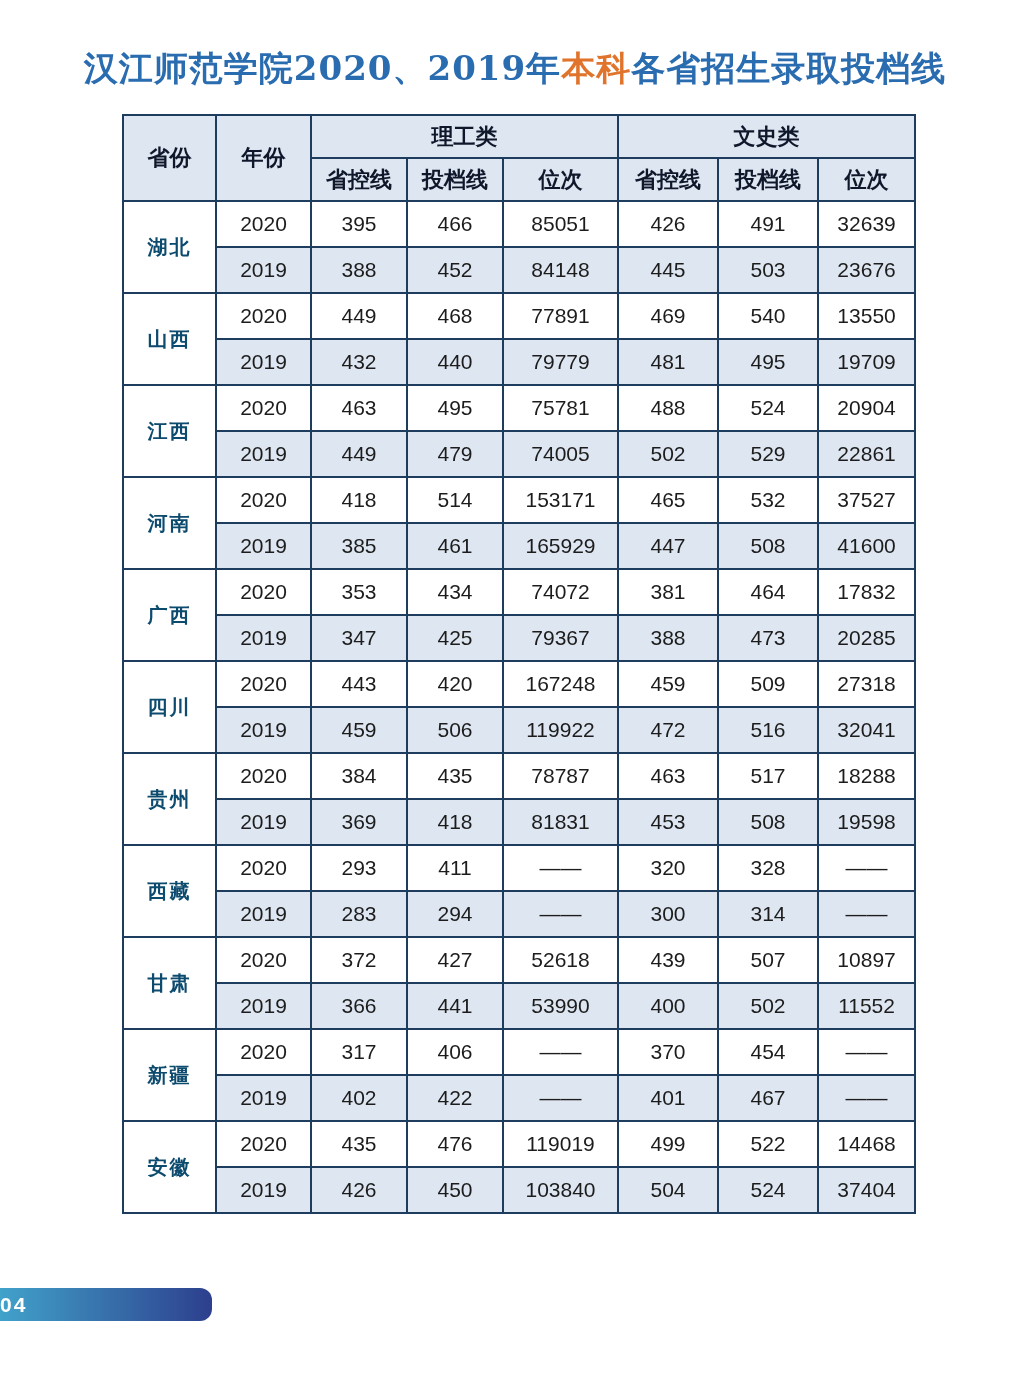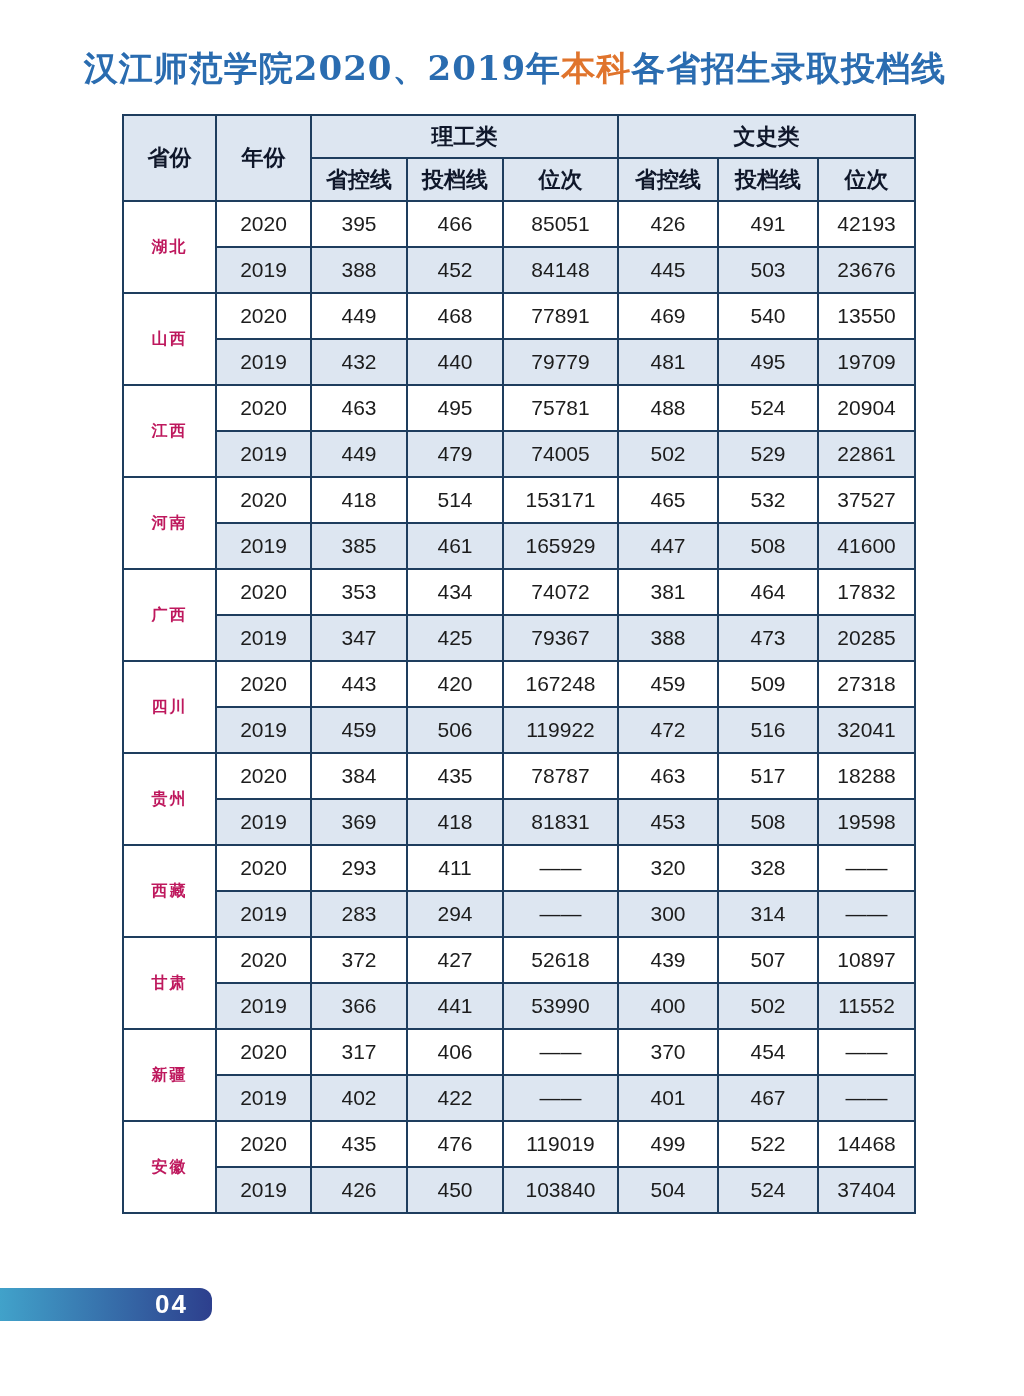--- a/index.html
+++ b/index.html
@@ -67,34 +67,34 @@
     font-family:"DejaVu Serif", serif;
     font-weight:bold; font-size:22px; color:#0f172a;
     height:41px;
   }
   .scores tbody td { font-size:21px; color:#1c1c1c; height:44px; }
   .scores tbody tr.row-2019 td { background:var(--row-fill,#dde6f1); }
   .scores tbody tr.row-2020 td { background:#ffffff; }
   .scores tbody td.province {
     background:#ffffff;
     font-family:"DejaVu Serif", serif;
-    font-weight:bold; font-size:16px; color:#be185d;
+    font-weight:bold; font-size:20px; color:#0c4a6e;
     letter-spacing:2px;
   }
 
   
   .page-bar {
     position:absolute; left:0; top:1288px;
     width:212px; height:33px;
     box-sizing:border-box;
     border-radius:0 12px 12px 0;
     background:linear-gradient(90deg, var(--bar-gradient-start,#41a2ca) 0%, var(--bar-gradient-end,#2d3f8d) 100%);
     color:#ffffff;
-    font-weight:bold; font-size:26px; letter-spacing:2px;
-    line-height:33px; text-align:right;
+    font-weight:bold; font-size:21px; letter-spacing:2px;
+    line-height:33px; 
     padding-right:24px;
   }
 </style>
 </head>
 <body>
 
 <div class="logo">
 </div>
 
 <div class="page-title"><span>汉江师范学院2020、2019年</span><span class="hl">本科</span><span>各省招生录取投档线</span></div>
@@ -128,21 +128,21 @@
   </thead>
   <tbody>
       <tr class="row-2020">
         <td class="province" rowspan="2">湖北</td>
         <td>2020</td>
         <td>395</td>
         <td>466</td>
         <td>85051</td>
         <td>426</td>
         <td>491</td>
-        <td>42193</td>
+        <td>32639</td>
       </tr>
       <tr class="row-2019">
         <td>2019</td>
         <td>388</td>
         <td>452</td>
         <td>84148</td>
         <td>445</td>
         <td>503</td>
         <td>23676</td>
       </tr>

